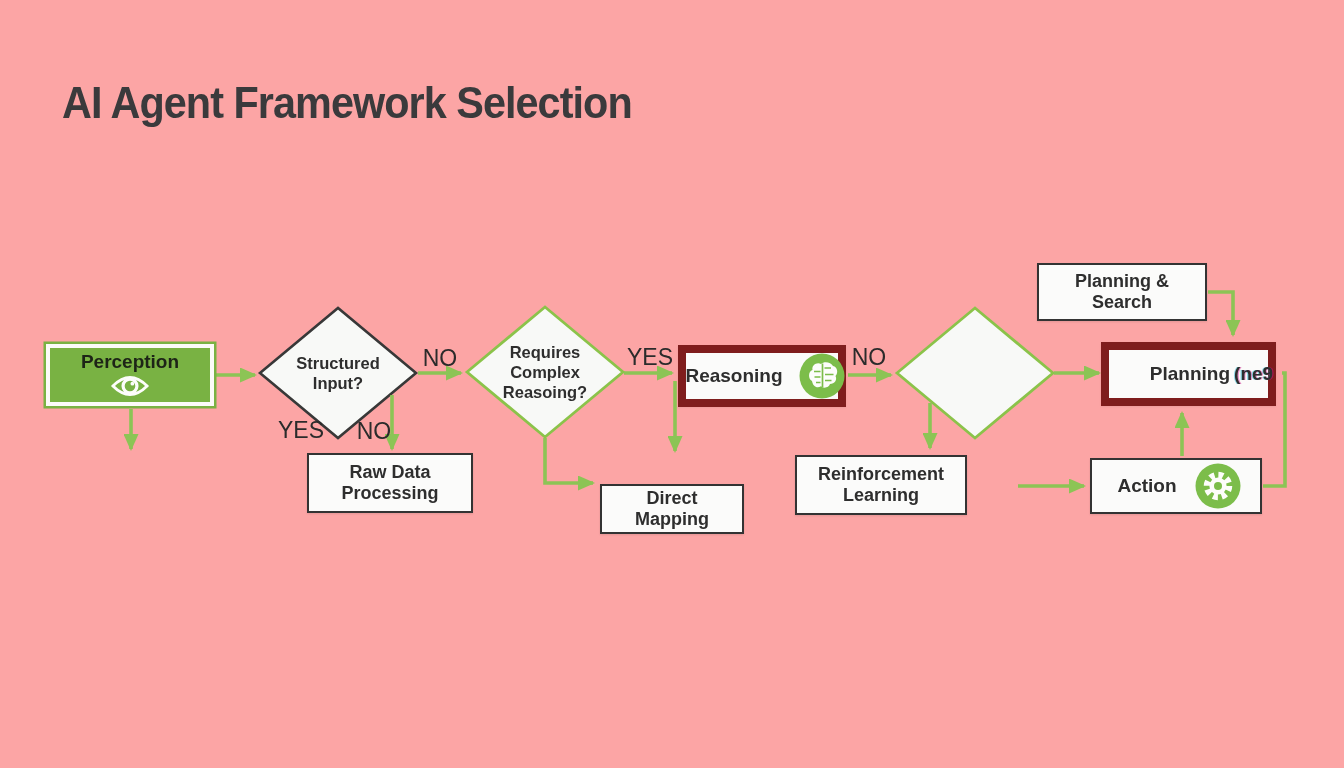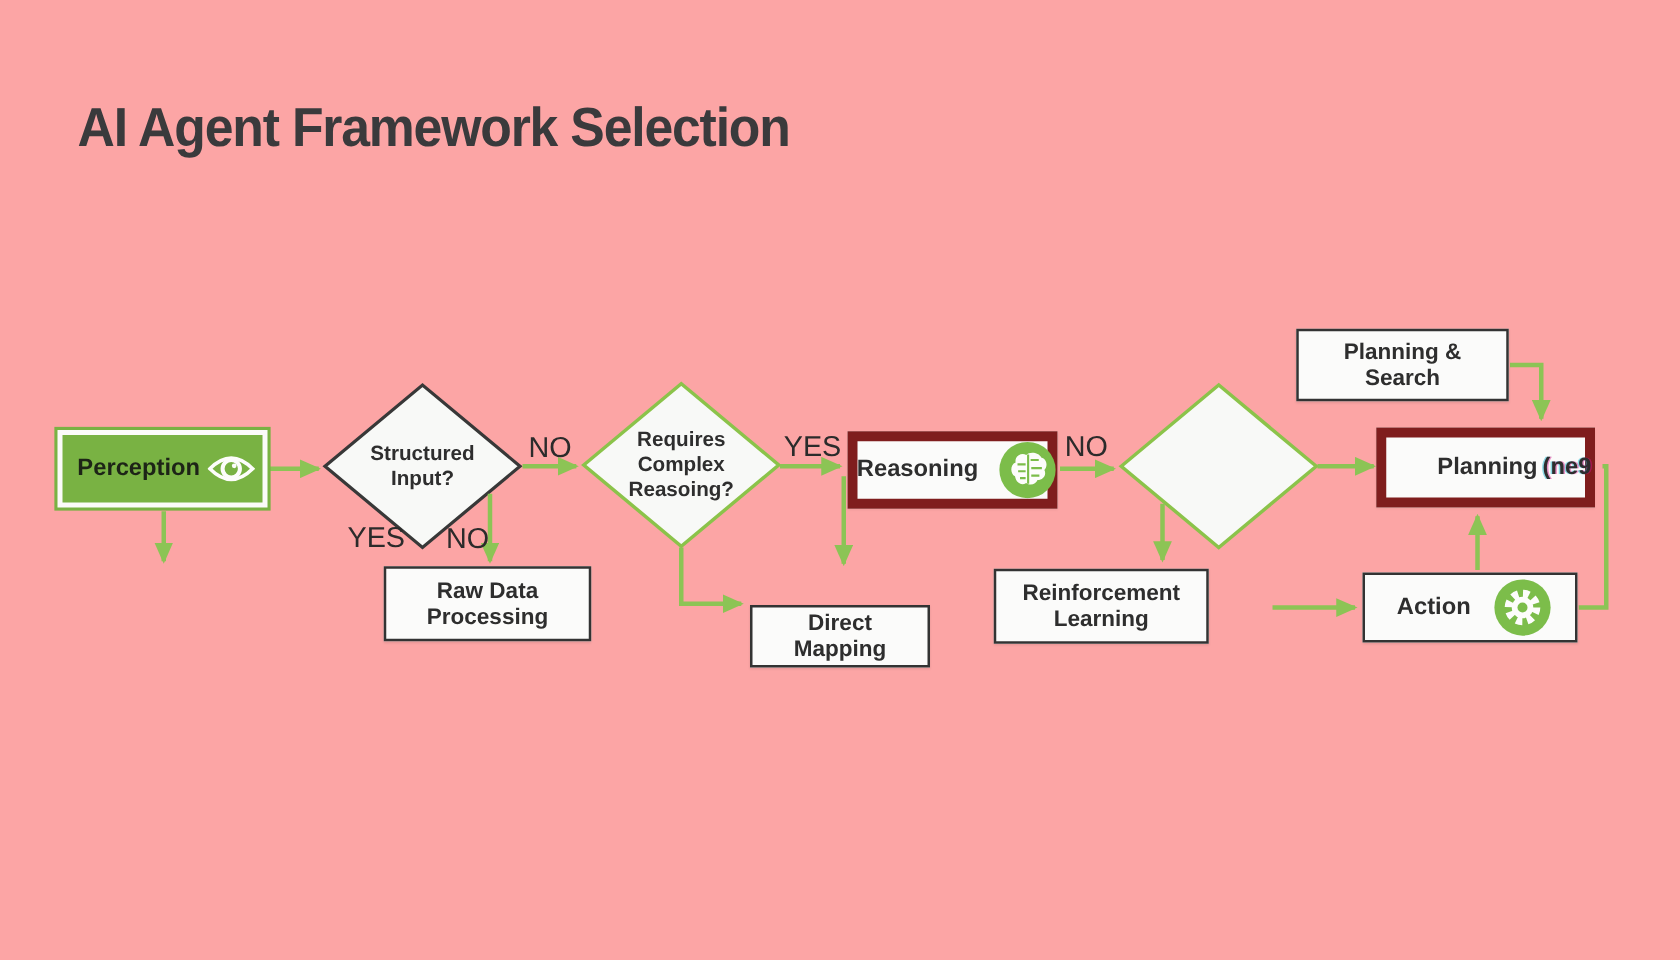--- a/index.html
+++ b/index.html
@@ -33,20 +33,21 @@
     background:#fbfbfa;
     line-height:1.18;
   }
   .node.dark{border:2.5px solid #333333;box-shadow:0 1px 2px rgba(0,0,0,.10);}
   .node.green-border{border:8px solid #7f1d1d;box-shadow:0 1px 2px rgba(0,0,0,.06);}
   .node.green-fill{
     background:#79b243;
     border:4px solid #fbfbf9;
     box-shadow:0 0 0 2.5px #79b243,0 1px 2px rgba(0,0,0,.12);
     color:#1d2417;
+    flex-direction:column;
   }
   .node .lbl{padding:0 6px;}
   .icon-badge{flex:0 0 auto;display:flex;align-items:center;}
   .diamond-label{
     position:absolute;
     display:flex;align-items:center;justify-content:center;
     text-align:center;
     font-weight:700;color:#2e2e2e;
     line-height:1.22;
   }

